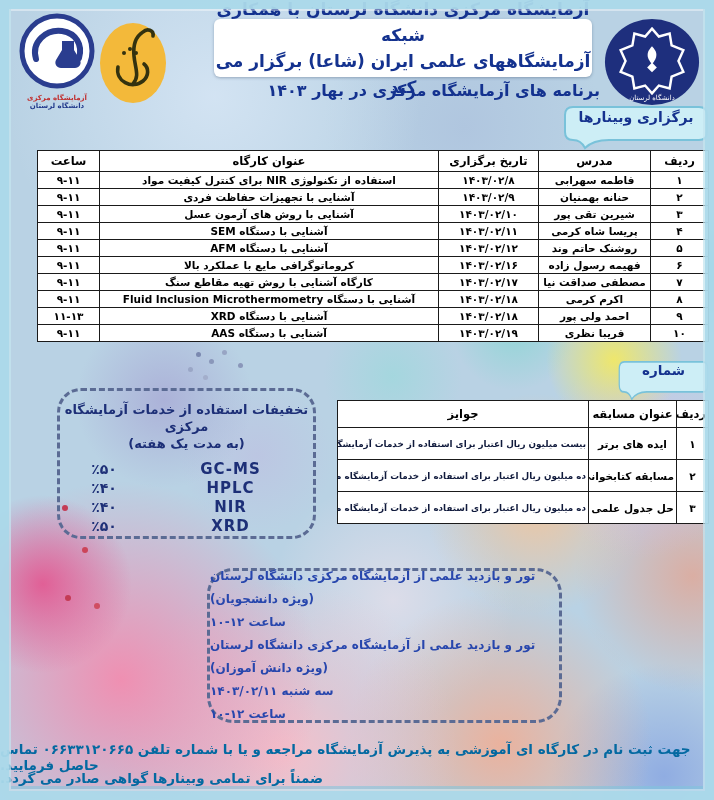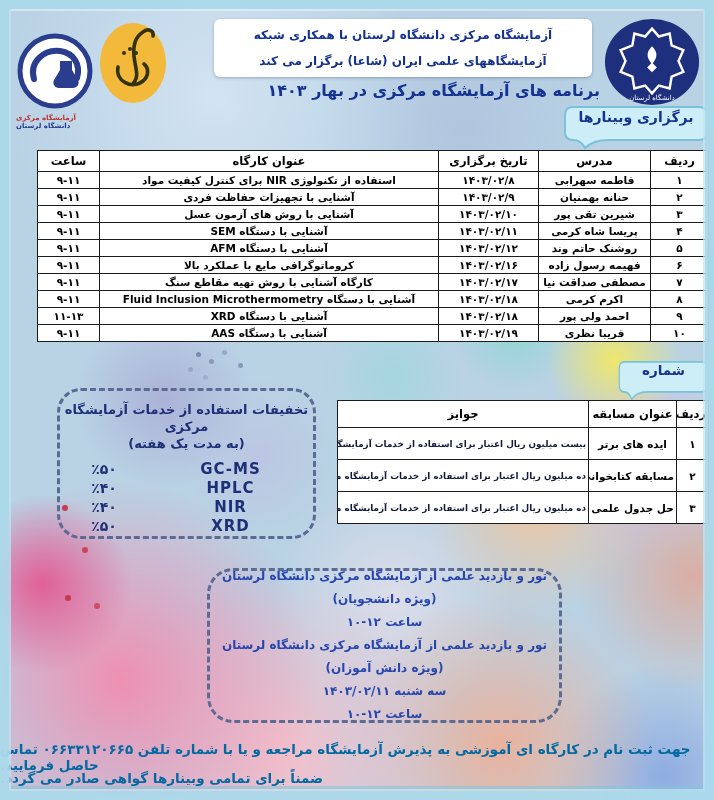--- a/index.html
+++ b/index.html
@@ -37,26 +37,26 @@
          pointer-events:none;z-index:60;}
   .dots-a{position:absolute;left:196px;top:352px;width:5px;height:5px;border-radius:50%;background:#7b89b0;
           box-shadow:13px 7px 0 #8a97ba,26px -2px 0 #98a5c4,42px 11px 0 #8a97ba,-8px 15px 0 #9aa6c6,7px 23px 0 #a3aecb;}
   .dots-b{position:absolute;left:62px;top:505px;width:6px;height:6px;border-radius:50%;background:#c43b55;
           box-shadow:20px 42px 0 #cc4459,3px 90px 0 #c43b55,32px 98px 0 #d04e62;}
 
   
   .header-box{position:absolute;left:214px;top:19px;width:378px;height:58px;background:#ffffff;
     border-radius:6px;box-shadow:0 1px 3px rgba(40,60,90,.35);
     display:flex;flex-direction:column;justify-content:center;text-align:center;
-    color:#14328f;font-weight:bold;font-size:12px;line-height:26px;z-index:5;}
+    color:#14328f;font-weight:bold;font-size:17px;line-height:26px;z-index:5;}
   .subtitle{position:absolute;left:160px;top:81px;width:440px;text-align:right;
     color:#14328f;font-weight:bold;font-size:16px;z-index:5;}
   .uni-logo{position:absolute;left:603px;top:16px;width:98px;height:92px;z-index:5;}
   .shaa-logo{position:absolute;left:99px;top:22px;width:68px;height:82px;z-index:5;}
-  .lab-logo{position:absolute;left:16px;top:32px;width:82px;height:100px;text-align:left;z-index:5;}
+  .lab-logo{position:absolute;left:16px;top:12px;width:82px;height:100px;text-align:center;z-index:5;}
   .lab-cap1{font-size:7px;line-height:8px;color:#c03030;font-weight:bold;}
   .lab-cap2{font-size:7px;line-height:8px;color:#223a8c;font-weight:bold;}
 
   
   .banner{position:absolute;display:flex;align-items:center;justify-content:center;z-index:5;}
   .banner svg{position:absolute;inset:0;width:100%;height:100%;}
   .banner .btxt{position:relative;z-index:1;color:#15328e;font-weight:bold;padding-bottom:23px;}
   .webinar-banner{left:563px;top:105px;width:146px;height:46px;font-size:14px;}
   .comp-banner{left:618px;top:360px;width:91px;height:42px;font-size:13.5px;}
 
@@ -77,21 +77,21 @@
   .discount-box{position:absolute;left:57px;top:388px;width:253px;height:145px;
     border:3px dashed #5b6b94;border-radius:24px;color:#1d2f77;text-align:center;z-index:5;}
   .d-title{font-size:13px;font-weight:bold;line-height:17px;margin-top:10px;}
   .d-items{margin-top:7px;}
   .d-row{display:flex;direction:ltr;align-items:center;height:19px;}
   .d-pct{width:88px;text-align:center;font-weight:bold;font-size:14px;}
   .d-name{flex:1;text-align:center;font-weight:bold;font-size:15px;letter-spacing:1px;}
 
   .tour-box{position:absolute;left:207px;top:568px;width:349px;height:149px;
     border:3px dashed #5b6b94;border-radius:26px;color:#2746ad;z-index:5;
-    display:flex;flex-direction:column;justify-content:center;text-align:center;
+    display:flex;flex-direction:column;justify-content:center;text-align:left;
     font-weight:bold;font-size:12px;}
   .t-line{line-height:23px;}
 
   
   .footer-line{position:absolute;width:100%;text-align:left;font-weight:bold;
     color:#0369a1;font-size:13.5px;z-index:5;}
   .fl1{top:741px;}
   .fl2{top:770px;}
 </style>
 </head>

